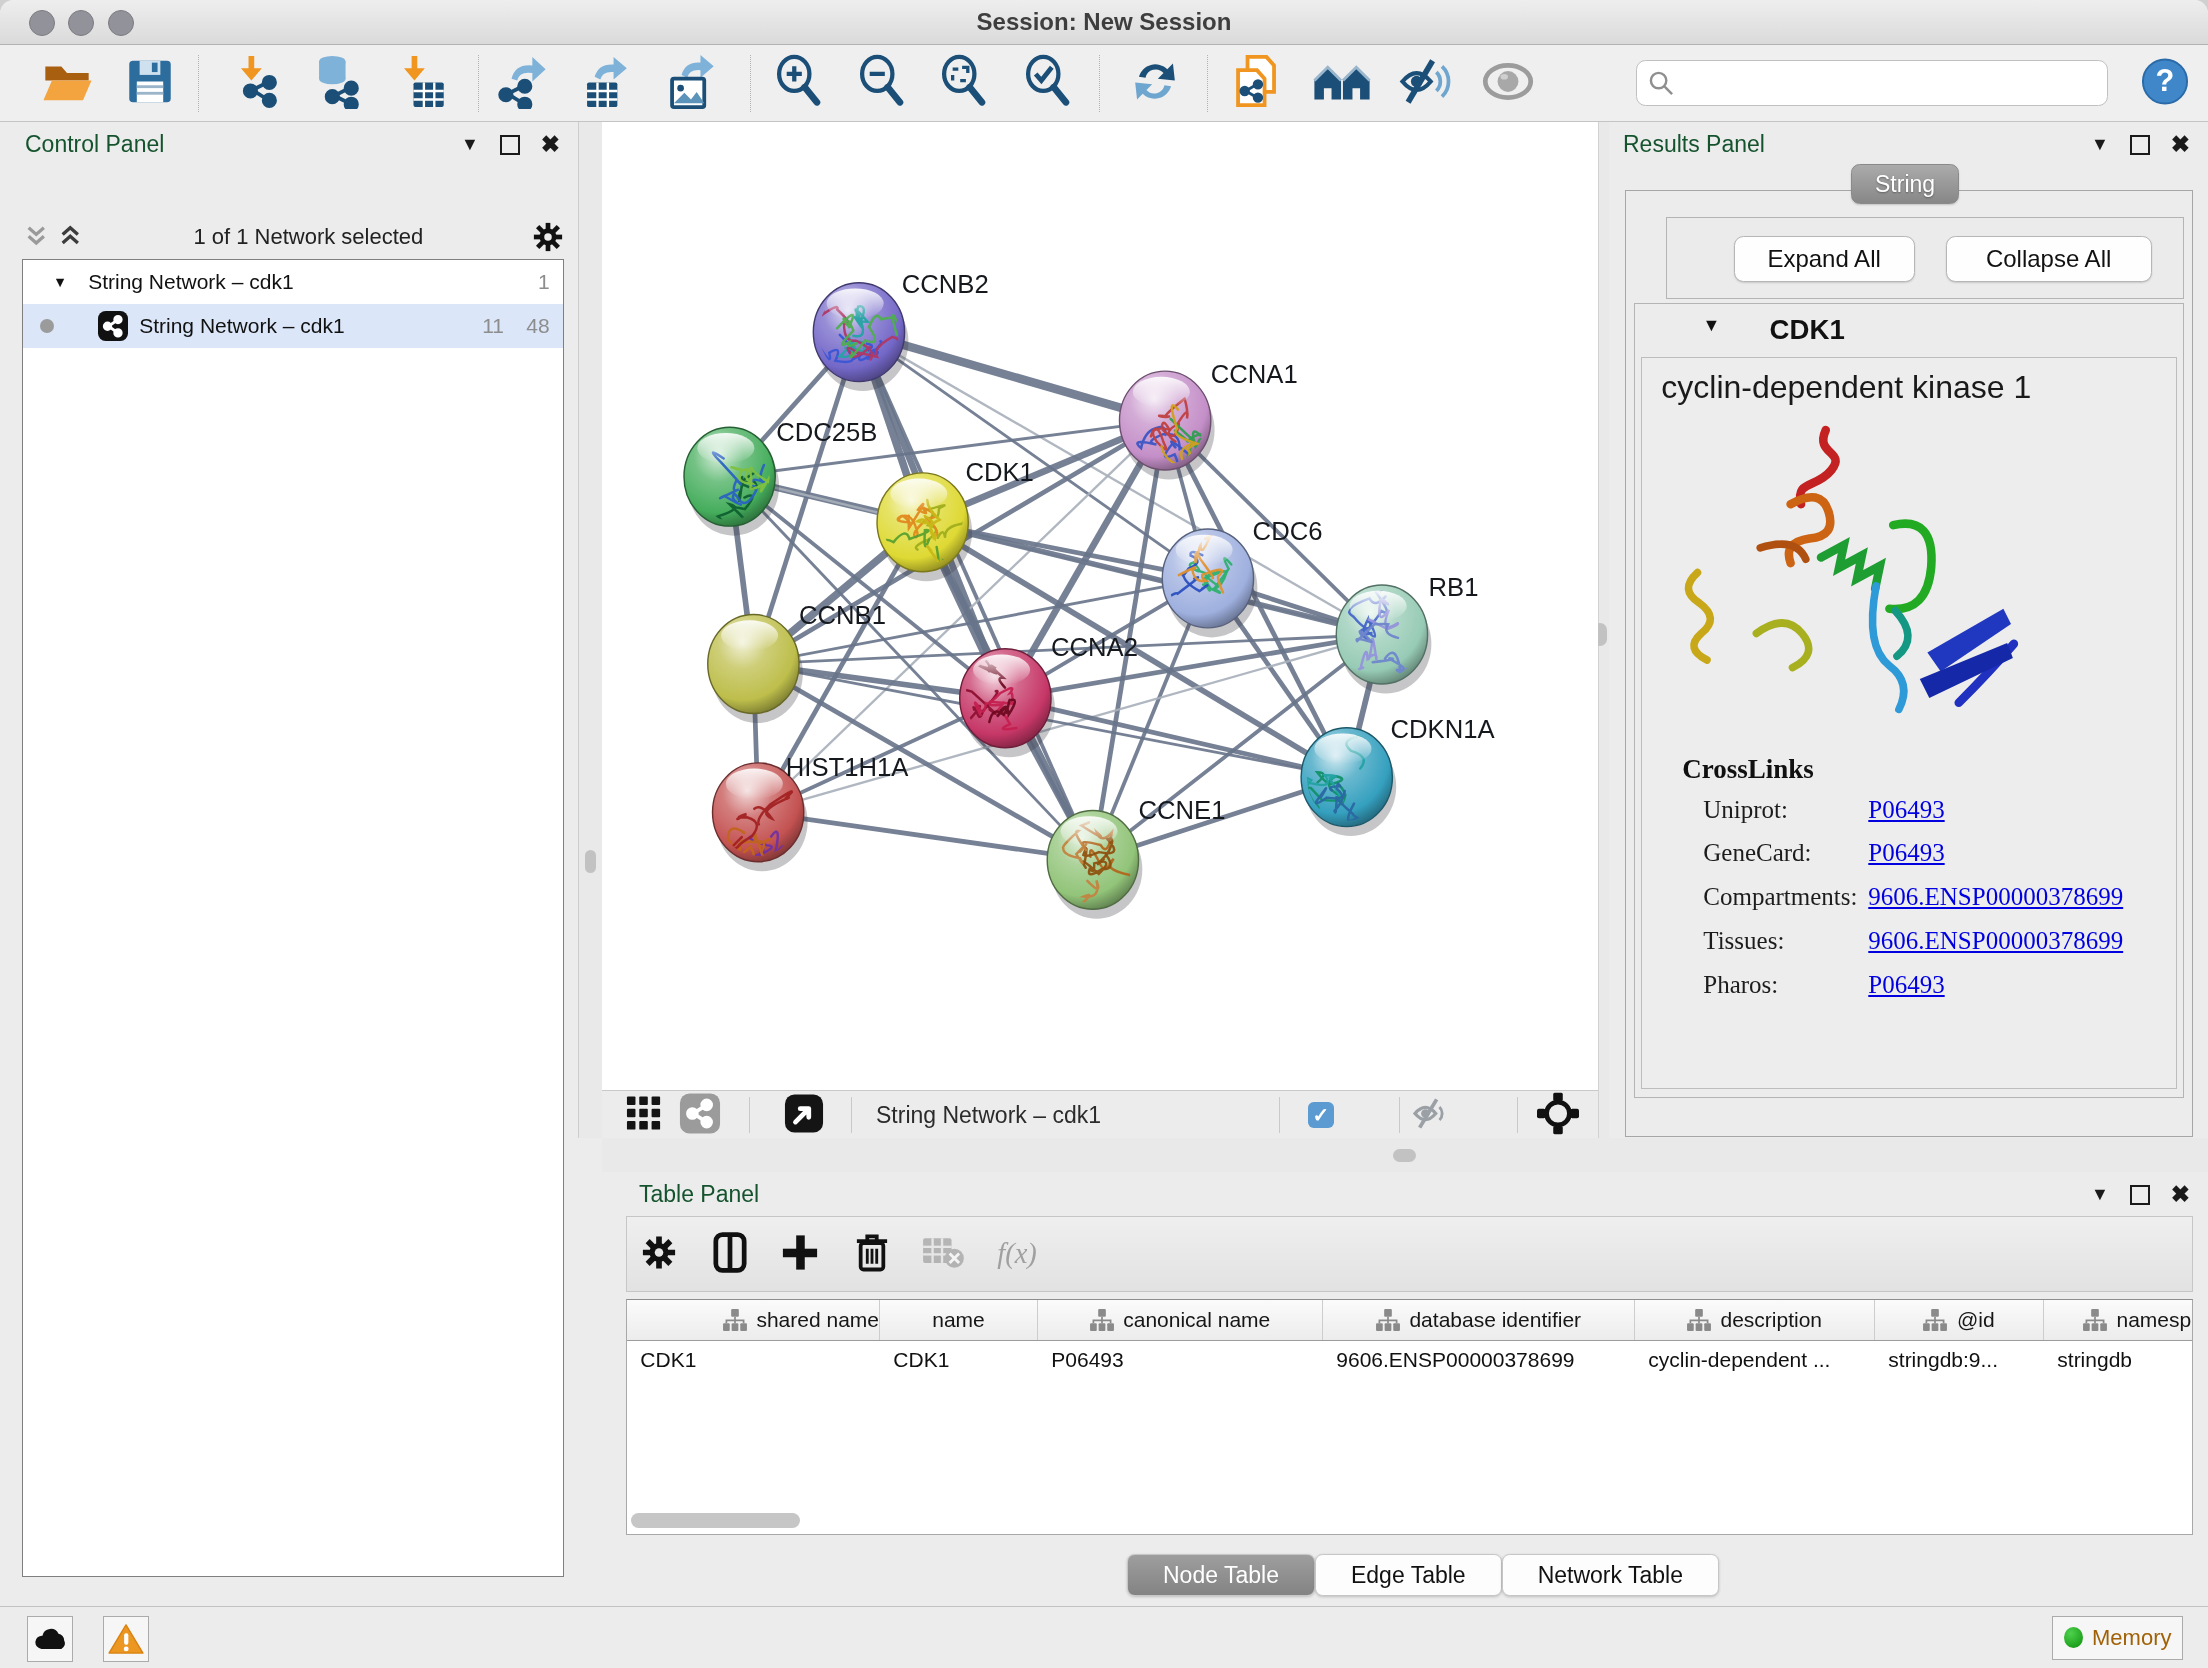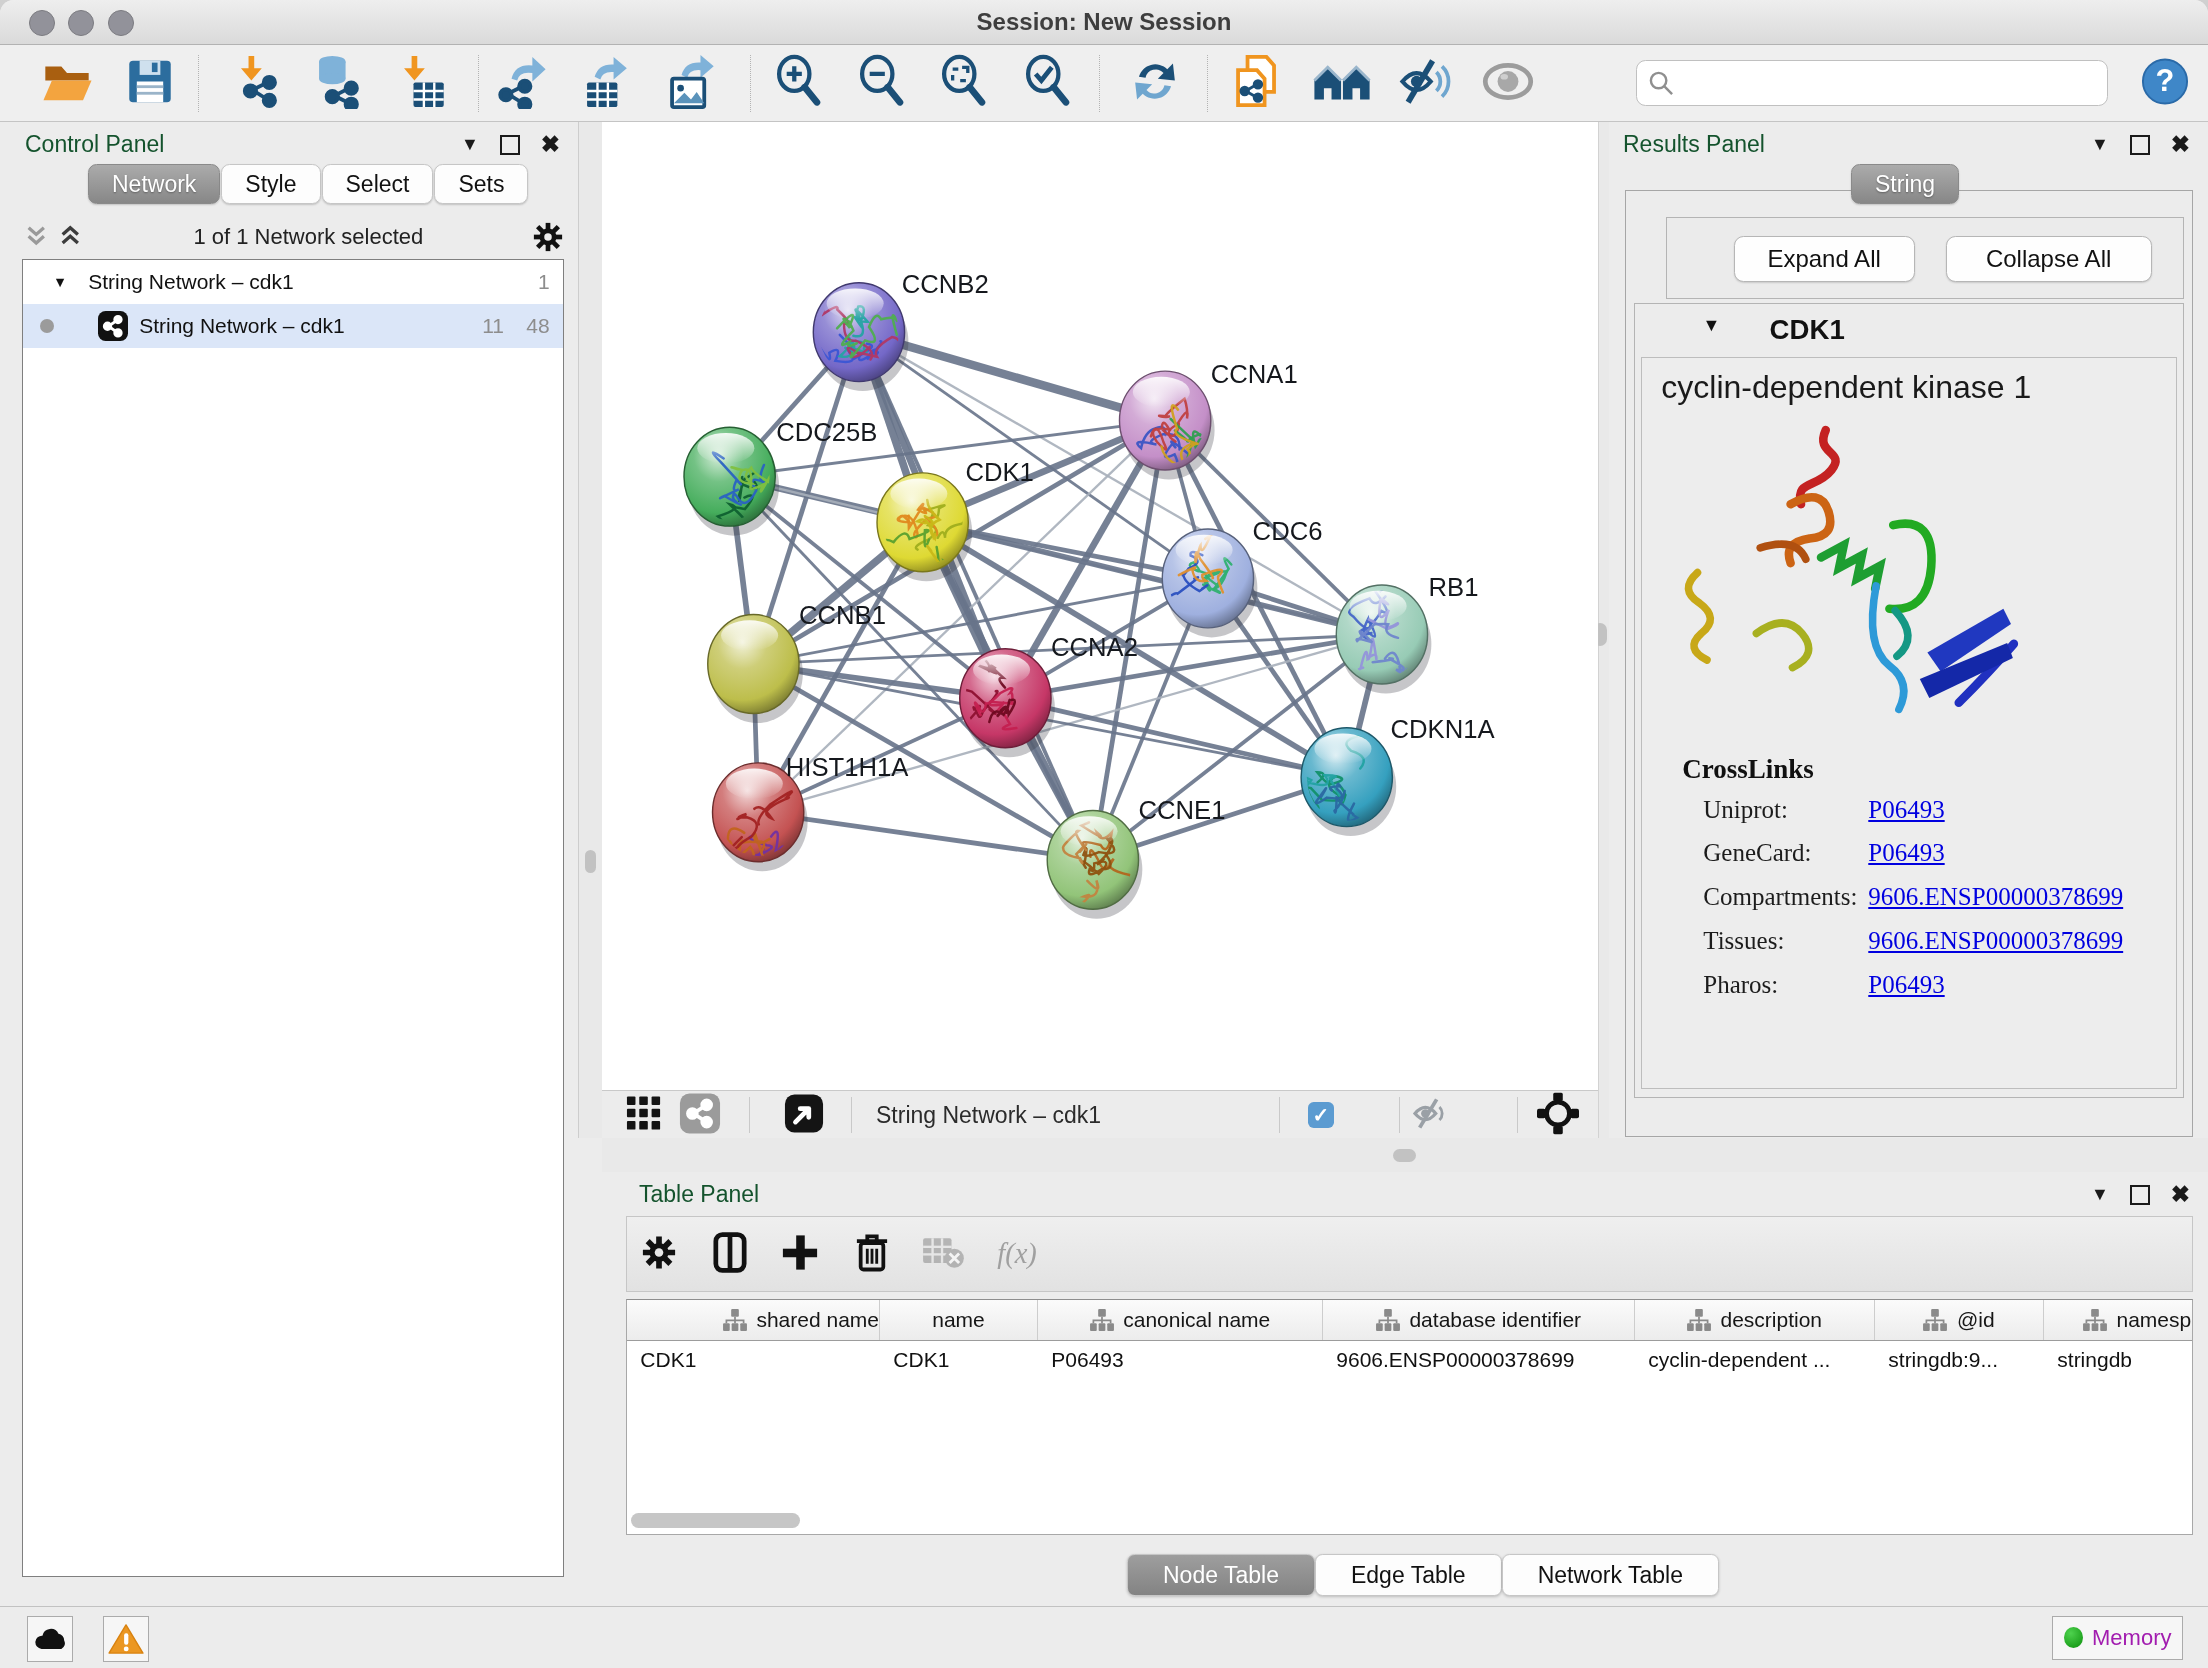--- a/index.html
+++ b/index.html
@@ -76,21 +76,21 @@
   .hscroll{position:absolute;left:3.8px;bottom:5.7px;width:169px;height:15px;background:#c6c6c6;border-radius:7.6px;}
   .btabs{position:absolute;left:1127px;top:1554px;display:flex;}
   .btab{height:40px;line-height:40px;padding:0 35px;background:#fdfdfd;border:1px solid #c6c6c6;
     font-size:23px;color:#111;box-shadow:0 1px 2.9px rgba(0,0,0,.2);border-radius:7.6px;}
   .btab.active{background:linear-gradient(#9e9e9e,#838383);color:#fff;}
   
   .statusbar{position:absolute;left:0;top:1606px;right:0;bottom:0;background:#ececec;border-top:1px solid #c2c2c2;}
   .sbtn{position:absolute;top:8.6px;width:46px;height:46px;background:#f6f6f6;border:1.9px solid #ababab;
     display:flex;align-items:center;justify-content:center;box-sizing:border-box;}
   .membtn{position:absolute;right:25px;top:8.6px;width:131px;height:44px;background:#f6f6f6;border:1.9px solid #ababab;
-    display:flex;align-items:center;justify-content:center;gap:9.5px;font-size:22px;color:#a21caf;box-sizing:border-box;}
+    display:flex;align-items:center;justify-content:center;gap:9.5px;font-size:22px;color:#a16207;box-sizing:border-box;}
   .grndot{width:19px;height:21px;border-radius:50%;background:radial-gradient(circle at 35% 30%,#4ed24e,#0b8f0b);}
   .ico-label{font-size:28.5px;color:#a0a0a0;font-family:"Liberation Serif",serif;font-style:italic;}
 </style>
 </head>
 <body>
 
 <div class="window">
 
   <div class="titlebar">
     <div class="traffic" style="left:28.5px"></div>
@@ -263,23 +263,20 @@
           <circle cx="25" cy="25" r="23" fill="none" stroke="#2a6aa8" stroke-width="2"></circle>
           <text x="25" y="35" text-anchor="middle" font-size="32" font-weight="bold" fill="#fff" font-family="Liberation Sans,sans-serif">?</text>
         </svg></span>
   </div>
 
   <div class="phdr" style="left:25px;top:131px">Control Panel</div>
   <div class="pctl" style="left:461px;top:131px">
     <span class="tri">▼</span>
     <span class="flo"></span>
     <span class="clo">✖</span>
-  </div>
-  <div style="position:absolute;left:88px;top:164px">
-    <span class="tab active">Network</span><span class="tab">Style</span><span class="tab">Select</span><span class="tab">Sets</span>
   </div>
   <div class="cp-status">
     <svg width="28.5" height="28.5" viewBox="0 0 30 30">
         <g stroke="#9a9a9a" stroke-width="3.5" fill="none">
           <path d="M7,5 l8,7 8,-7"></path>
           <path d="M7,14 l8,7 8,-7"></path>
         </g>
       </svg>
     <svg width="28.5" height="28.5" viewBox="0 0 30 30" style="margin-left:5.7px">
         <g stroke="#3c3c3c" stroke-width="3.5" fill="none">

